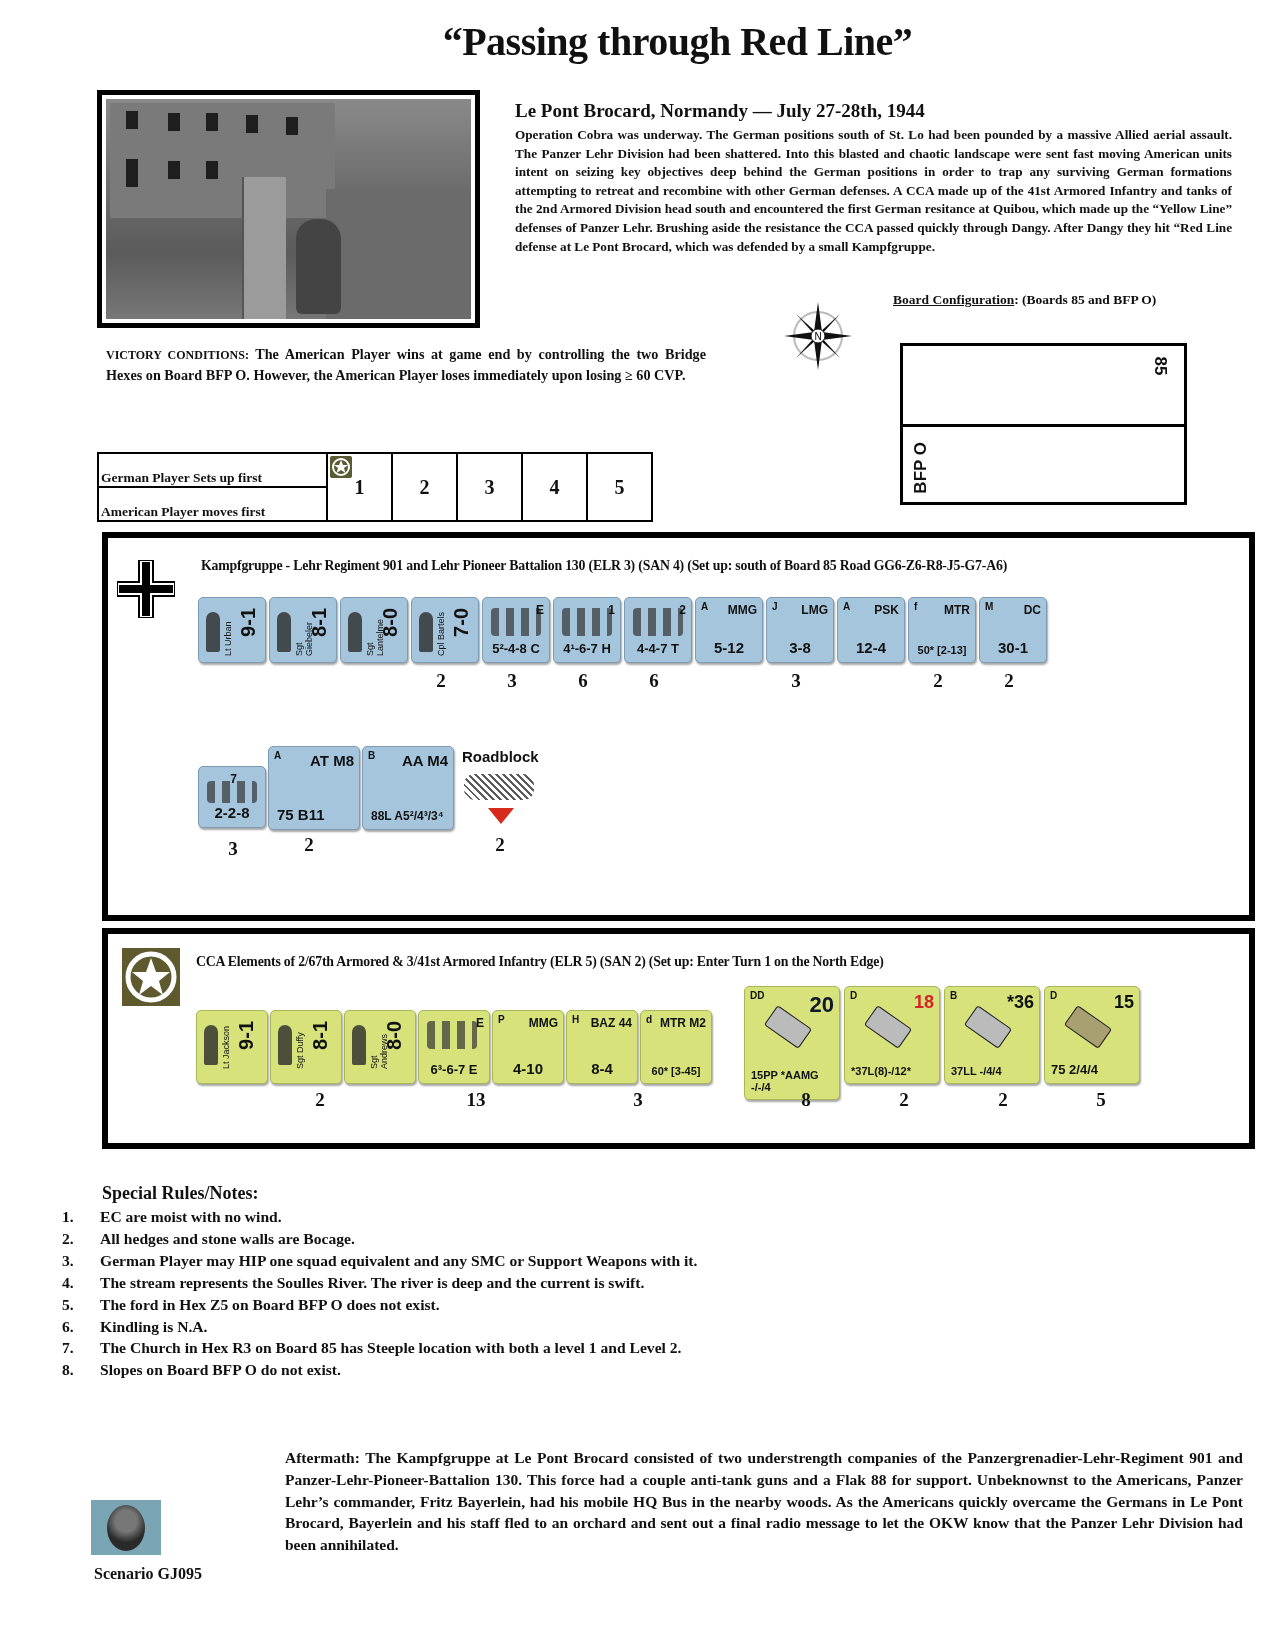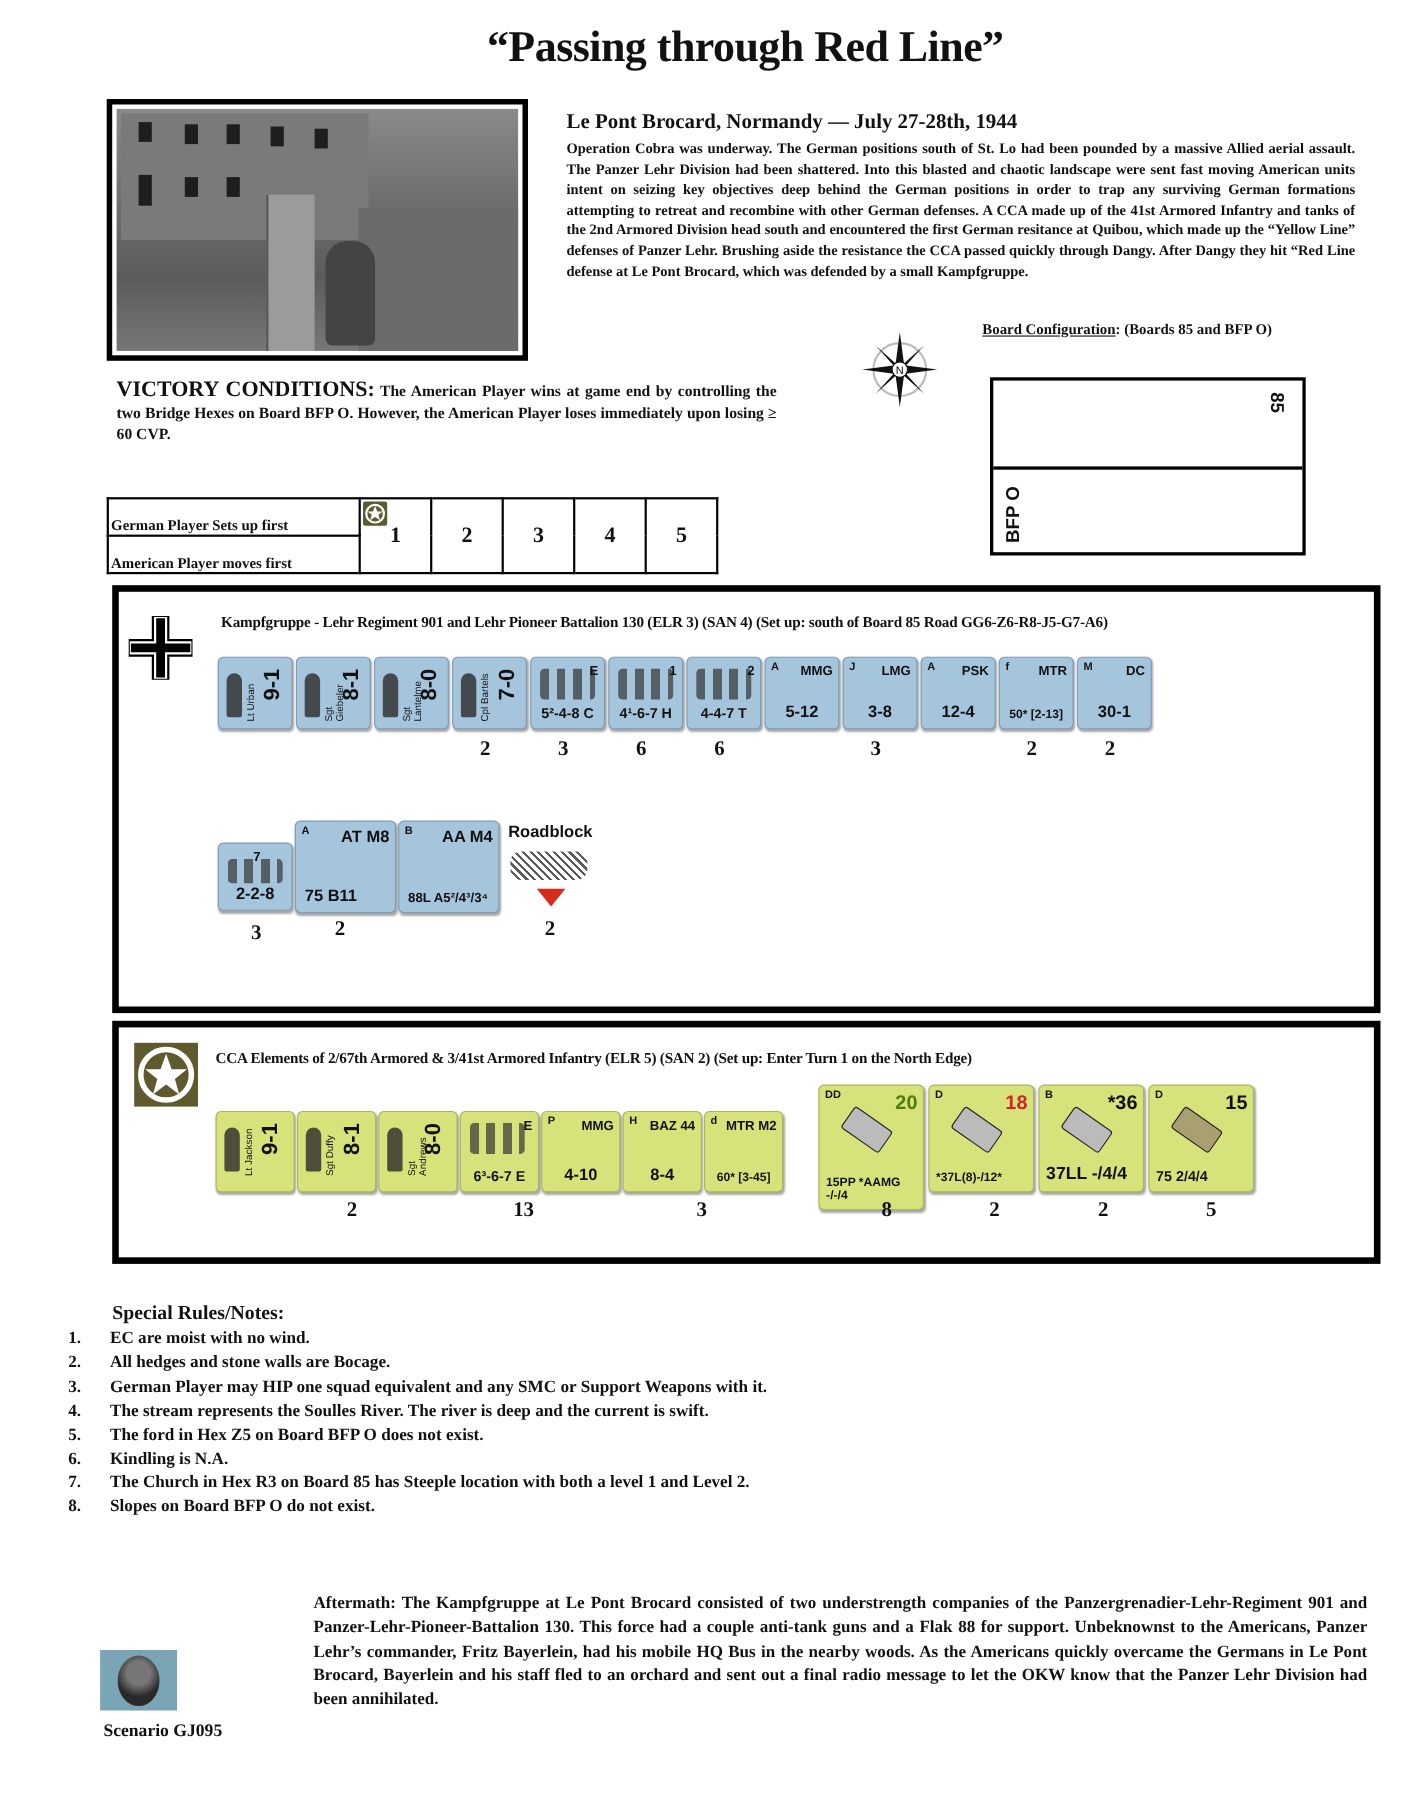--- a/index.html
+++ b/index.html
@@ -16,21 +16,21 @@
   .intro-head{left:475px;top:100px;font-size:19px;font-weight:bold;}
   .intro-body{left:475px;top:126px;width:717px;font-size:13.2px;line-height:18.6px;text-align:justify;font-weight:bold;}
   .compass{left:742px;top:300px;width:72px;height:72px;}
   .board-cfg{left:853px;top:292px;font-size:13.5px;font-weight:bold;}
   .board-cfg u{}
   .board-box{left:860px;top:343px;width:287px;height:162px;border:3px solid #000;box-sizing:border-box;}
   .board-box .div{position:absolute;left:0;right:0;top:78px;border-top:3px solid #000;}
   .board85{position:absolute;right:14px;top:10px;font-family:"Liberation Sans",sans-serif;font-weight:bold;font-size:17px;transform:rotate(90deg);transform-origin:center;}
   .boardbfp{position:absolute;left:8px;top:96px;font-family:"Liberation Sans",sans-serif;font-weight:bold;font-size:17px;writing-mode:vertical-rl;transform:rotate(180deg);}
   .victory{left:66px;top:345px;width:600px;font-size:14.2px;line-height:19.5px;font-weight:bold;text-align:justify;}
-  .victory .vh{font-size:20px;font-family:Liberation Serif, serif;}
+  .victory .vh{font-size:12px;font-family:Liberation Serif, serif;}
   .turn-table{left:57px;top:452px;border-collapse:collapse;}
   .turn-table td{border:2px solid #000;padding:0;font-weight:bold;}
   .turn-table .lbl{width:225px;height:32px;font-size:13.5px;padding-left:2px;vertical-align:bottom;}
   .turn-table .num{width:63px;text-align:center;font-size:20px;vertical-align:middle;position:relative;}
   .star-badge{display:inline-block;background:#5a5a33;border-radius:2px;width:22px;height:22px;position:absolute;left:2px;top:2px;}
   .section{left:62px;box-sizing:border-box;border:6px solid #000;width:1153px;background:#fff;}
   .sec-ger{top:532px;height:389px;padding-left:31px;}
   .sec-us{top:928px;height:221px;}
   .sec-head{position:absolute;font-size:13.8px;font-weight:bold;letter-spacing:-0.2px;}
   .cross{position:absolute;left:9px;top:22px;width:58px;height:58px;}
@@ -274,34 +274,34 @@
       <span class="main">8-4</span>
     </div>
   <div class="counter cu" style="left:532px;top:76px;width:72px;height:74px">
       <span class="tl">d</span>
       <span class="top">MTR M2</span>
       <span class="main" style="font-size:11px">60* [3-45]</span>
     </div>
   <div class="counter cu" style="left:636px;top:52px;width:96px;height:114px">
       <div class="veh" style="left:22px;top:28px"></div>
       <span class="tl">DD</span>
-      <span class="top" style="font-size:18px;color:#4d7c0f">20</span>
+      <span class="top" style="font-size:22px;color:#0f172a">20</span>
       <span class="main" style="font-size:11px;text-align:left;left:6px">15PP *AAMG -/-/4</span>
     </div>
   <div class="counter cu" style="left:736px;top:52px;width:96px;height:98px">
       <div class="veh" style="left:22px;top:28px"></div>
       <span class="tl">D</span>
       <span class="top" style="font-size:18px;color:#d4232a">18</span>
       <span class="main" style="font-size:11px;text-align:left;left:6px">*37L(8)-/12*</span>
     </div>
   <div class="counter cu" style="left:836px;top:52px;width:96px;height:98px">
       <div class="veh" style="left:22px;top:28px"></div>
       <span class="tl">B</span>
       <span class="top" style="font-size:18px">*36</span>
-      <span class="main" style="font-size:16px;text-align:left;left:6px">37LL -/4/4</span>
+      <span class="main" style="font-size:11px;text-align:left;left:6px">37LL -/4/4</span>
     </div>
   <div class="counter cu" style="left:936px;top:52px;width:96px;height:98px">
       <div class="veh" style="left:22px;top:28px;background:#a8a070"></div>
       <span class="tl">D</span>
       <span class="top" style="font-size:18px">15</span>
       <span class="main" style="font-size:13px;text-align:left;left:6px">75 2/4/4</span>
     </div>
 
   <div class="count" style="left:197px;top:155px">2</div>
   <div class="count" style="left:353px;top:155px">13</div>

